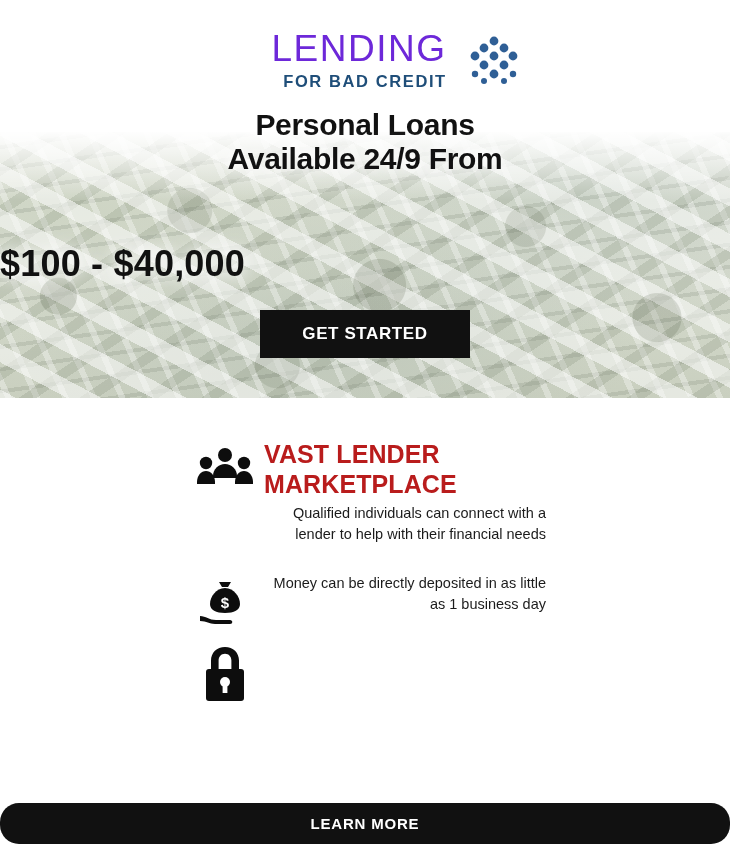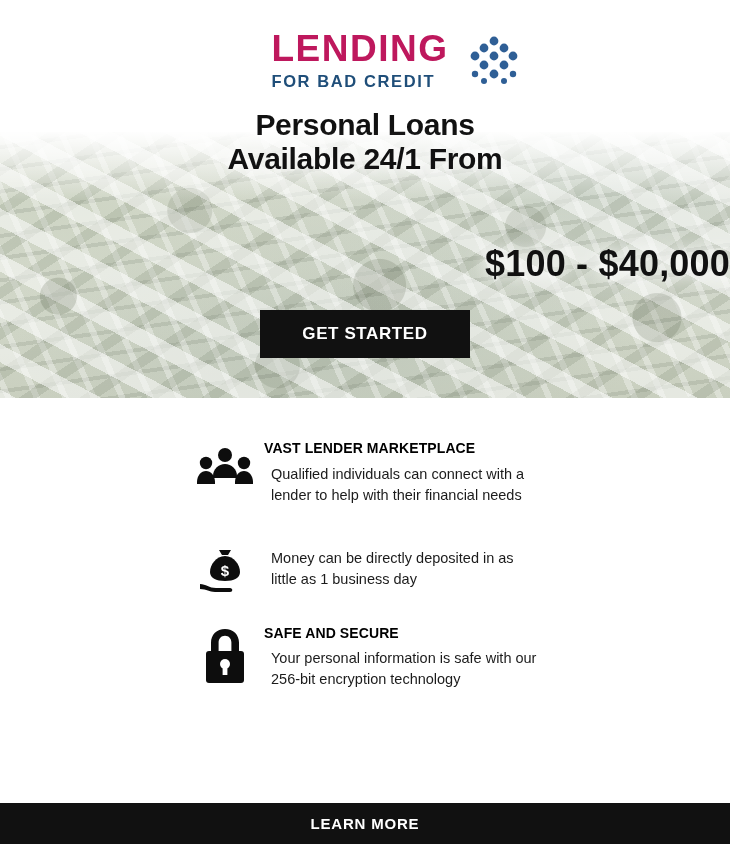--- a/index.html
+++ b/index.html
@@ -96,34 +96,34 @@
     text-align: center;
     z-index: 6;
   }
   .logo-inner {
     display: inline-block;
     position: relative;
     text-align: left;
   }
   .logo-main {
     font-size: 37px;
-    font-weight: bold;
+    font-weight: normal;
     letter-spacing: 1.5px;
-    color: #be185d;
+    color: #6d28d9;
     line-height: 1;
     display: inline-block;
   }
   .logo-sub {
     display: block;
     font-size: 16.5px;
     font-weight: bold;
     letter-spacing: 1.6px;
     color: #1f4e79;
     margin-top: 5px;
-    text-align: left;
+    text-align: center;
     width: 187px;
   }
   .logo-dots {
     position: absolute;
     right: -62px;
     top: 4px;
     width: 54px;
     height: 54px;
   }
 
@@ -140,21 +140,21 @@
     font-weight: bold;
     line-height: 1.13;
     letter-spacing: -0.3px;
     text-shadow: 0 0 12px rgba(255,255,255,0.9), 0 0 24px rgba(255,255,255,0.8);
   }
   .hero-amount {
     position: absolute;
     left: 0;
     top: 243px;
     width: 730px;
-    text-align: right;
+    text-align: left;
     z-index: 5;
     color: #111111;
     font-size: 36px;
     font-weight: bold;
     letter-spacing: 0.2px;
     text-shadow: 0 0 14px rgba(255,255,255,0.95), 0 0 26px rgba(255,255,255,0.85);
   }
   .cta-wrap {
     position: absolute;
     left: 0;
@@ -198,54 +198,56 @@
     width: 58px;
     height: 58px;
     display: flex;
     align-items: center;
     justify-content: center;
   }
   .feature-body {
     margin-left: 68px;
   }
   .feature-title {
-    color: #000000;
-    font-size: 14px;
+    color: #b91c1c;
+    font-size: 25px;
     font-weight: bold;
     line-height: 1.18;
     letter-spacing: 0.1px;
     margin: 0 0 4px 0;
     max-width: 280px;
   }
   .feature-desc {
     color: #1b1b1b;
     font-size: 14.5px;
     line-height: 1.45;
-    margin: 7px;
+    margin: 0;
     max-width: 282px;
+    text-align: right;
   }
   .feature.two .feature-title,
   .feature.three .feature-title { max-width: 300px; }
 
   
   .footer {
     position: absolute;
     left: 0;
     top: 803px;
     width: 730px;
     height: 41px;
     background: #111111;
     color: #ffffff;
     display: flex;
     align-items: center;
     justify-content: center;
     font-size: 15px;
     font-weight: bold;
     letter-spacing: 0.8px;
     cursor: pointer;
+    border-radius: 19px;
   }
 </style>
 </head>
 <body>
 
 <div class="page">
 
   <div class="hero">
     <div class="money-bg"></div>
     <div class="hero-white-top"></div>
@@ -272,21 +274,21 @@
               <circle cx="17" cy="47" r="3.0"></circle>
               <circle cx="37" cy="47" r="3.0"></circle>
             </g>
           </svg>
         </span>
       </div>
     </div>
 
     <div class="hero-title">
       <div>Personal Loans</div>
-      <div>Available 24/1 From</div>
+      <div>Available 24/9 From</div>
     </div>
 
     <div class="hero-amount">$100 - $40,000</div>
 
     <div class="cta-wrap">
       <button class="cta-button">GET STARTED</button>
     </div>
   </div>
 
   <div class="features">
@@ -330,23 +332,19 @@
       <span class="feature-icon">
         <svg width="50" height="58" viewBox="0 0 50 58" aria-hidden="true">
           <g fill="#0d0d0d">
             <path d="M25 2c-8.2 0-14 5.8-14 13.6V24h7.6v-8.4c0-3.9 2.6-6.8 6.4-6.8s6.4 2.9 6.4 6.8V24H39v-8.4C39 7.8 33.2 2 25 2z"></path>
             <rect x="6" y="24" width="38" height="32" rx="3"></rect>
           </g>
           <circle cx="25" cy="37" r="5" fill="#ffffff"></circle>
           <rect x="22.6" y="38" width="4.8" height="10" fill="#ffffff"></rect>
         </svg>
       </span>
-      <div class="feature-body">
-        <p class="feature-title">SAFE AND SECURE</p>
-        <p class="feature-desc">Your personal information is safe with our 256-bit encryption technology</p>
-      </div>
     </div>
 
   </div>
 
   <div class="footer">LEARN MORE</div>
 
 </div>
 
 </body></html>

